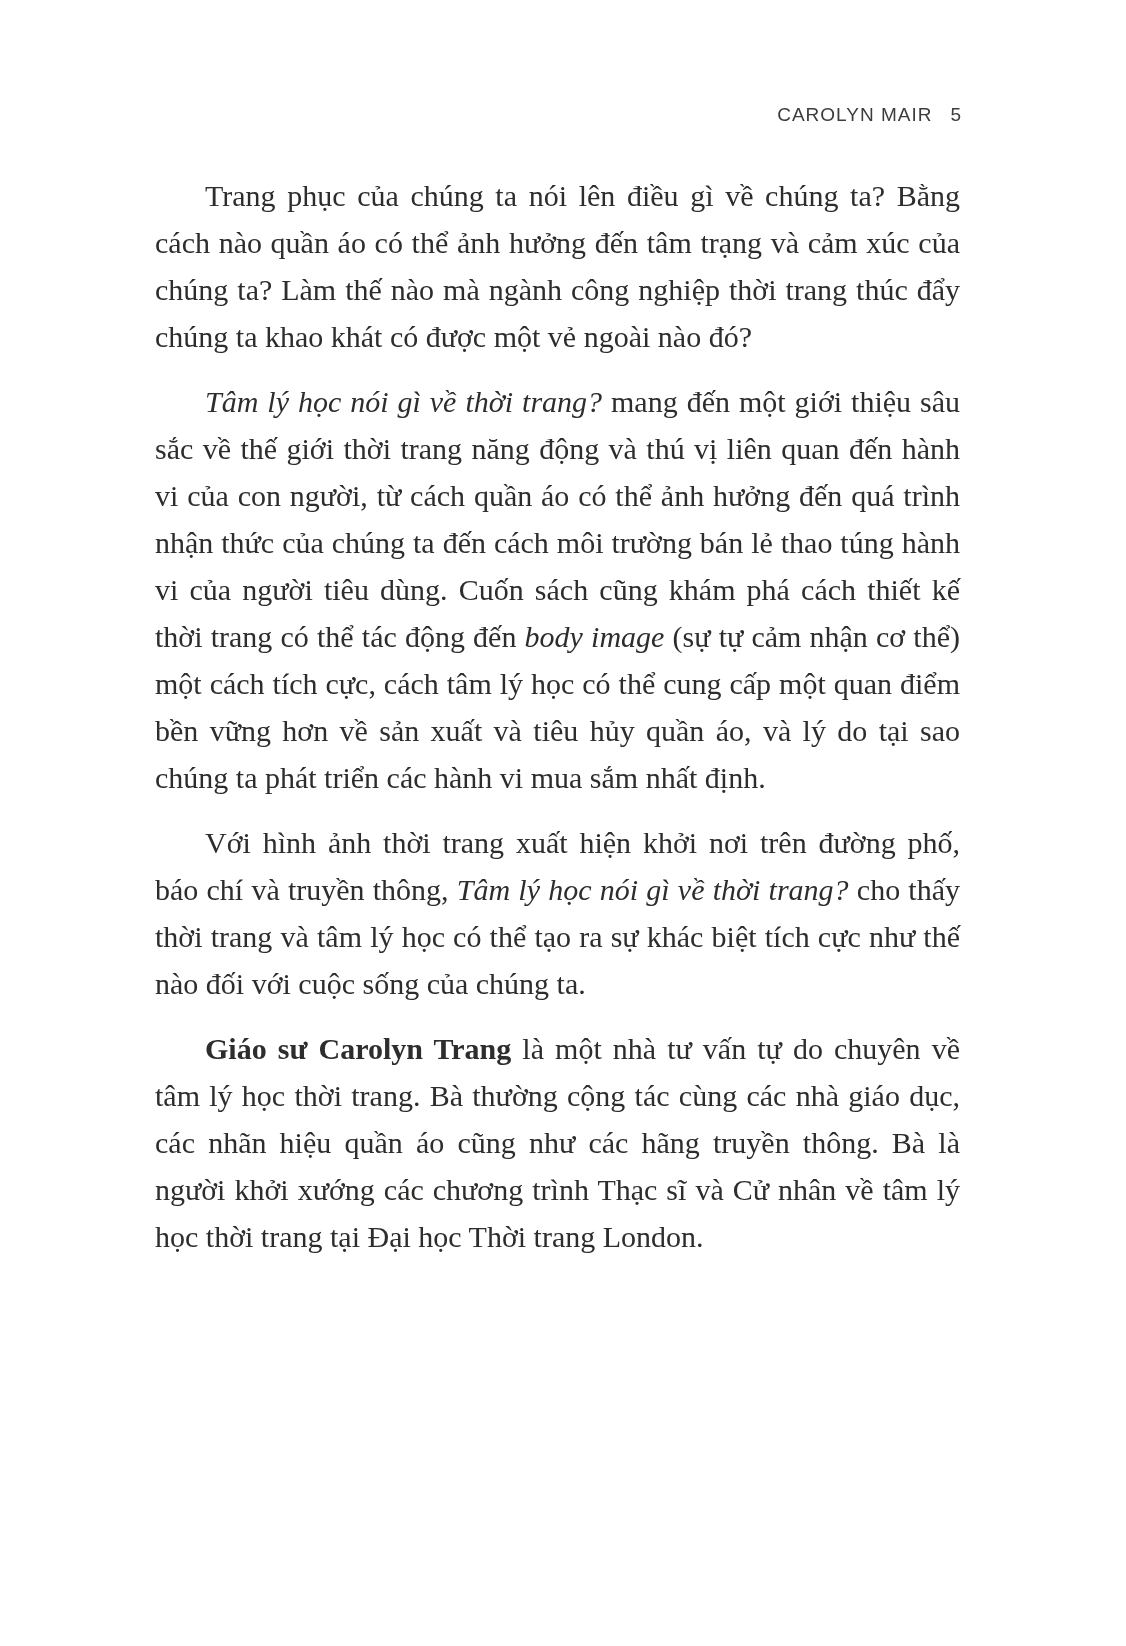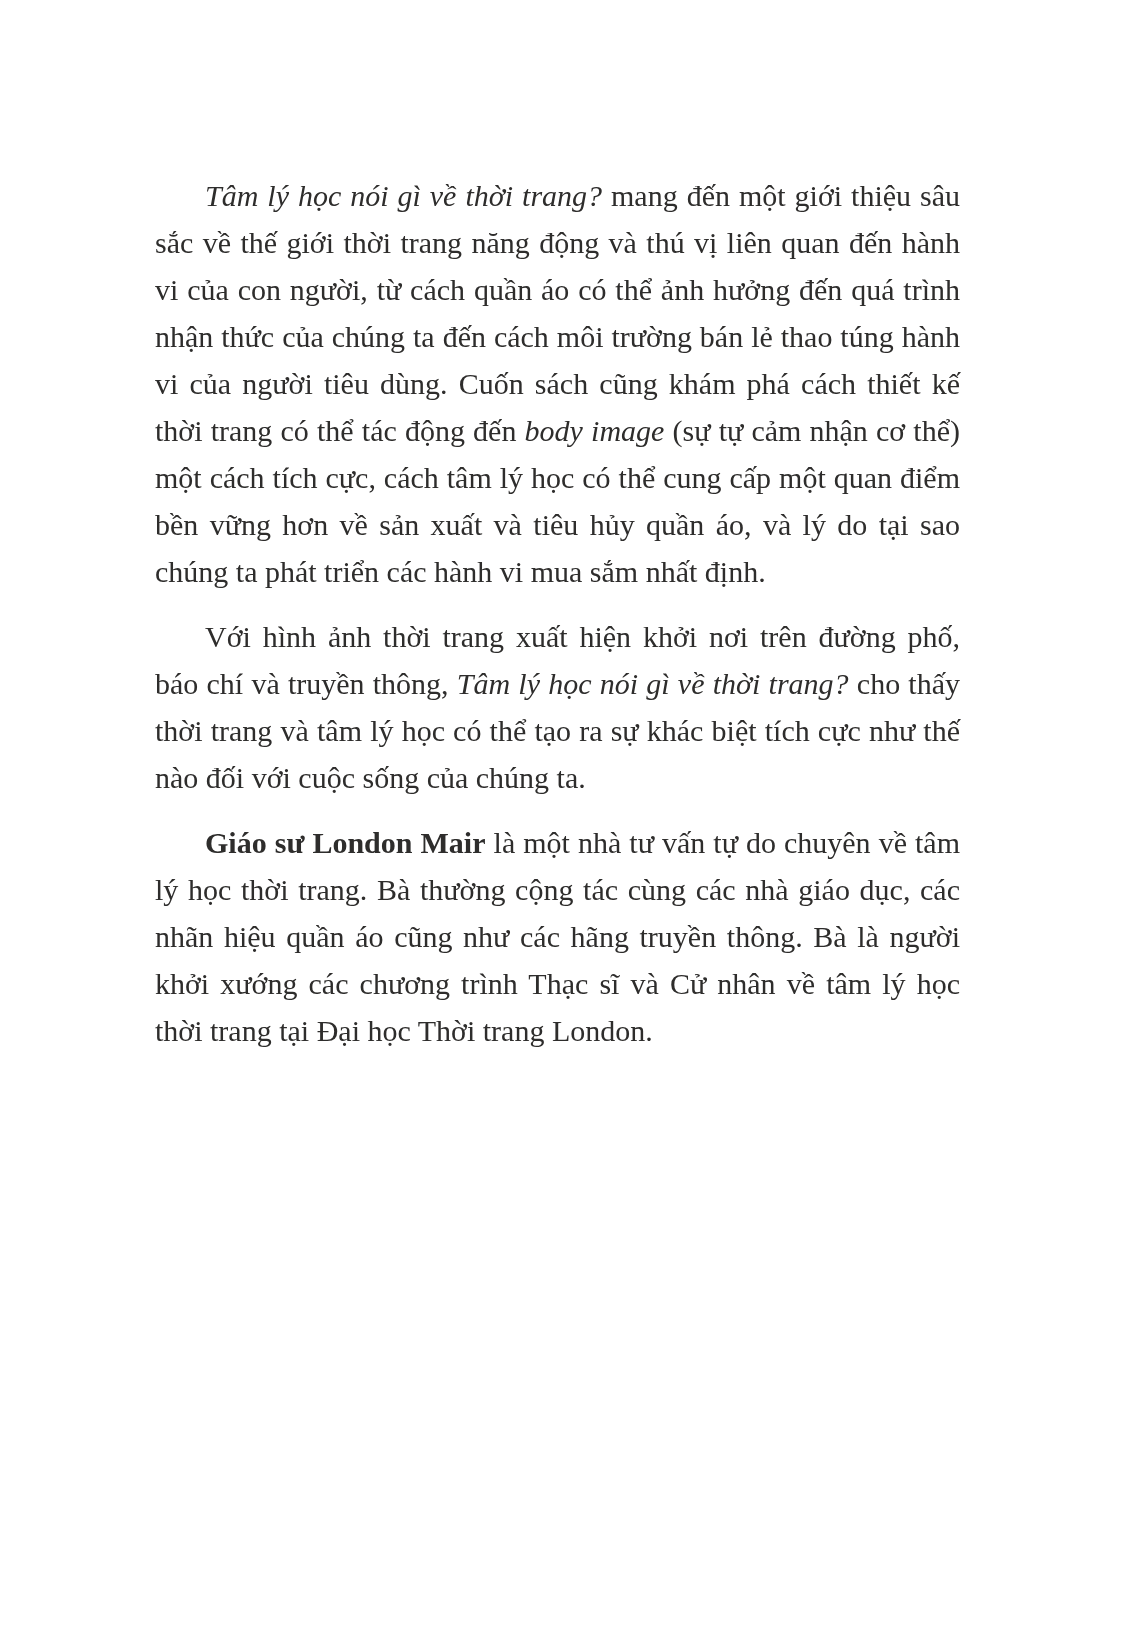--- a/index.html
+++ b/index.html
@@ -53,20 +53,24 @@
     color:var(--text-color);
   }
   .para .italic{font-style:italic;}
   .para .bold{font-weight:bold;}
 </style>
 </head>
 <body>
 
 <div class="page">
 
+  <div class="running-header">
+    <span>CAROLYN MAIR</span><span class="pagenum">5</span>
+  </div>
 
   <div class="body-text">
+      <p class="para"><span>Trang phục của chúng ta nói lên điều gì về chúng ta? Bằng cách nào quần áo có thể ảnh hưởng đến tâm trạng và cảm xúc của chúng ta? Làm thế nào mà ngành công nghiệp thời trang thúc đẩy chúng ta khao khát có được một vẻ ngoài nào đó?</span></p>
       <p class="para"><span class="italic">Tâm lý học nói gì về thời trang?</span><span> mang đến một giới thiệu sâu sắc về thế giới thời trang năng động và thú vị liên quan đến hành vi của con người, từ cách quần áo có thể ảnh hưởng đến quá trình nhận thức của chúng ta đến cách môi trường bán lẻ thao túng hành vi của người tiêu dùng. Cuốn sách cũng khám phá cách thiết kế thời trang có thể tác động đến </span><span class="italic">body image</span><span> (sự tự cảm nhận cơ thể) một cách tích cực, cách tâm lý học có thể cung cấp một quan điểm bền vững hơn về sản xuất và tiêu hủy quần áo, và lý do tại sao chúng ta phát triển các hành vi mua sắm nhất định.</span></p>
       <p class="para"><span>Với hình ảnh thời trang xuất hiện khởi nơi trên đường phố, báo chí và truyền thông, </span><span class="italic">Tâm lý học nói gì về thời trang?</span><span> cho thấy thời trang và tâm lý học có thể tạo ra sự khác biệt tích cực như thế nào đối với cuộc sống của chúng ta.</span></p>
-      <p class="para"><span class="bold">Giáo sư London Mair</span><span> là một nhà tư vấn tự do chuyên về tâm lý học thời trang. Bà thường cộng tác cùng các nhà giáo dục, các nhãn hiệu quần áo cũng như các hãng truyền thông. Bà là người khởi xướng các chương trình Thạc sĩ và Cử nhân về tâm lý học thời trang tại Đại học Thời trang London.</span></p>
+      <p class="para"><span class="bold">Giáo sư Carolyn Trang</span><span> là một nhà tư vấn tự do chuyên về tâm lý học thời trang. Bà thường cộng tác cùng các nhà giáo dục, các nhãn hiệu quần áo cũng như các hãng truyền thông. Bà là người khởi xướng các chương trình Thạc sĩ và Cử nhân về tâm lý học thời trang tại Đại học Thời trang London.</span></p>
     </div>
 
 </div>
 
 </body></html>

